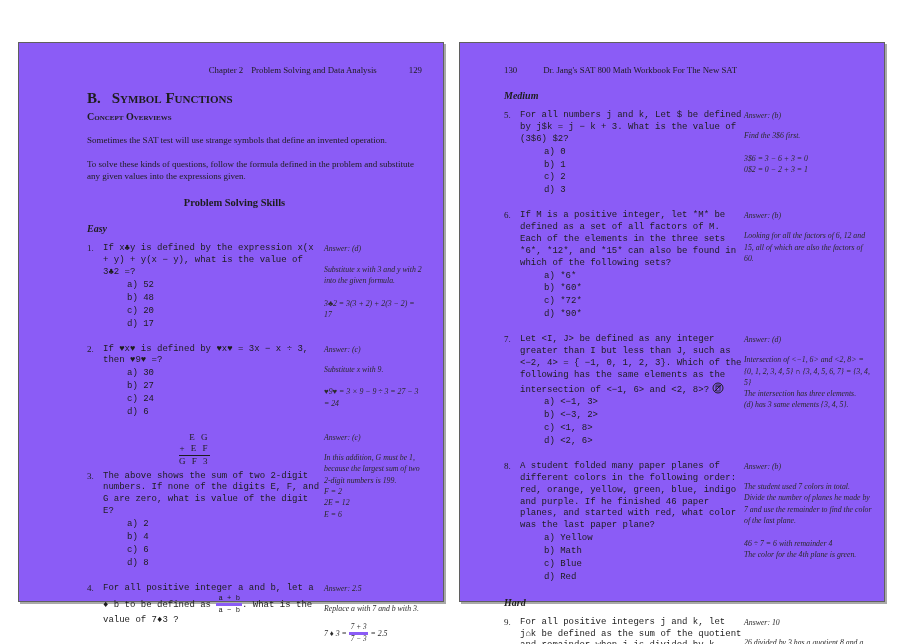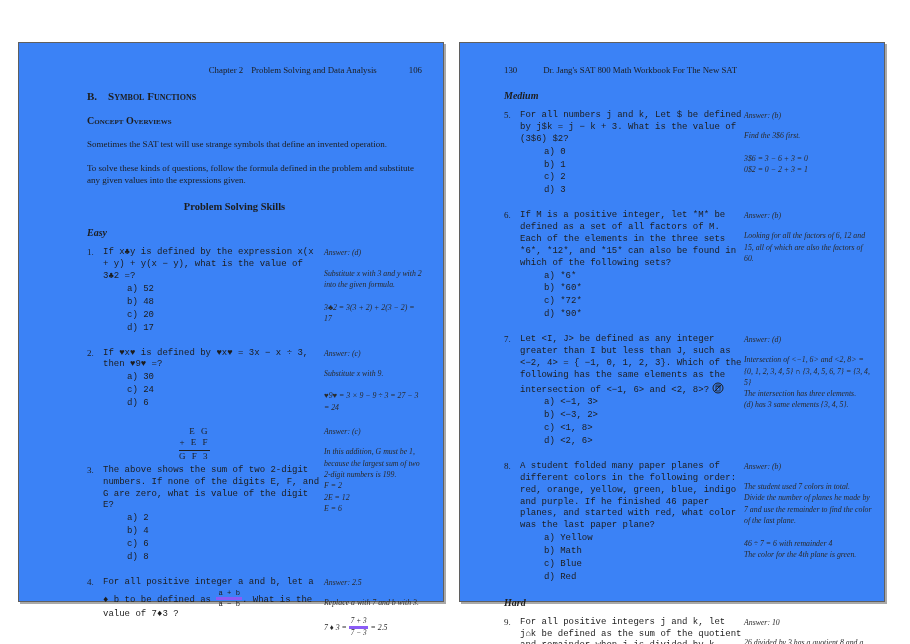--- a/index.html
+++ b/index.html
@@ -1,30 +1,30 @@
 <!DOCTYPE html>
 <html><head>
 <meta charset="utf-8">
 <style>
   * { margin:0; padding:0; box-sizing:border-box; }
   html,body { width:910px; height:644px; background:#ffffff; overflow:hidden;
     font-family:"Liberation Serif","DejaVu Serif",serif; color:#1d1d1d; }
   .spread { position:relative; width:910px; height:644px; }
-  .pg { position:absolute; top:42px; height:560px; width:426px; background:#3b82f6;
+  .pg { position:absolute; top:42px; height:560px; width:426px; background:#8b5cf6;
     border:1px solid #5f5f5f; box-shadow:2px 2px 0 #a9a9a9; }
   .pg-left  { left:18px;  padding:22px 21px 10px 68px; }
   .pg-right { left:459px; padding:22px 12px 10px 44px; }
 
   .hdr { font-size:8.8px; margin-bottom:15px; }
   .hdr-left  { display:flex; justify-content:flex-end; gap:8px; }
   .hdr-left .pgnum { margin-left:24px; }
   .hdr-right { display:flex; }
   .hdr-right .pgnum { margin-right:26px; }
 
-  .sec { font-weight:bold; font-variant:small-caps; font-size:11px; margin-bottom:13px; }
+  .sec { font-weight:bold; font-variant:small-caps; font-size:15px; margin-bottom:4px; }
   .sec .letter { margin-right:11px; }
   .sub { font-weight:bold; font-variant:small-caps; font-size:10px; margin-bottom:12px; }
   .para { font-size:9px; line-height:1.35; margin-bottom:12px; max-width:330px; }
   .center-title { text-align:center; font-weight:bold; font-size:10.5px; margin:15px 40px 15px 0; }
   .diff { font-weight:bold; font-style:italic; font-size:10px; margin-bottom:9px; }
 
   .q { display:flex; margin-bottom:13px; font-size:9px; line-height:1.32; }
   .qm { width:237px; flex-shrink:0; }
   .pg-right .qm { width:240px; }
   .qrow { display:flex; }
@@ -54,21 +54,21 @@
 </head>
 <body>
 
 <div class="spread">
 
   <div class="pg pg-left">
 
     <div class="hdr hdr-left">
       <span>Chapter 2</span>
       <span>Problem Solving and Data Analysis</span>
-      <span class="pgnum">106</span>
+      <span class="pgnum">129</span>
     </div>
 
     <div class="sec">
       <span class="letter">B.</span><span>Symbol Functions</span>
     </div>
 
     <div class="sub">Concept Overviews</div>
 
     <div class="para">Sometimes the SAT test will use strange symbols that define an invented operation.</div>
     <div class="para">To solve these kinds of questions, follow the formula defined in the problem and substitute any given values into the expressions given.</div>
@@ -101,20 +101,21 @@
     </div>
 
     <div class="q">
       <div class="qm">
         <div class="qrow">
           <span class="qnum">2.</span>
           <div class="qbody">
             <span>If ♥x♥ is defined by ♥x♥ = 3x − x ÷ 3, then ♥9♥ =?</span>
             <div class="choices">
               <div class="choice">a)  30</div>
+              <div class="choice">b)  27</div>
               <div class="choice">c)  24</div>
               <div class="choice">d)  6</div>
             </div>
           </div>
         </div>
       </div>
       <div class="qa">
         <div class="ans-label">Answer:  (c)</div>
         <div class="expl">Substitute x with 9.
 

